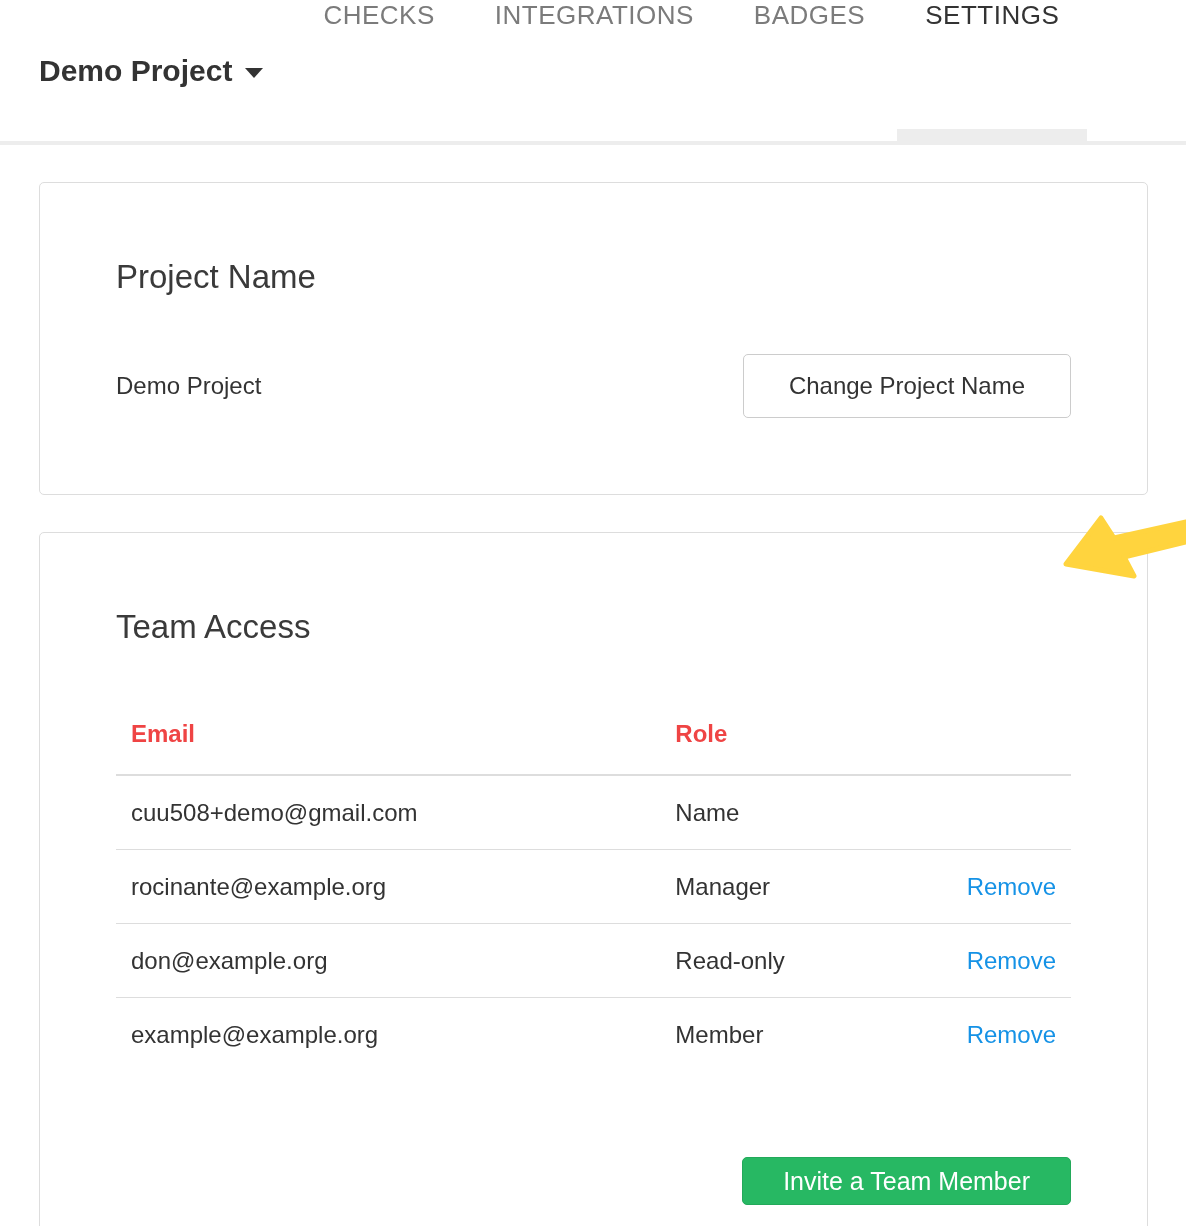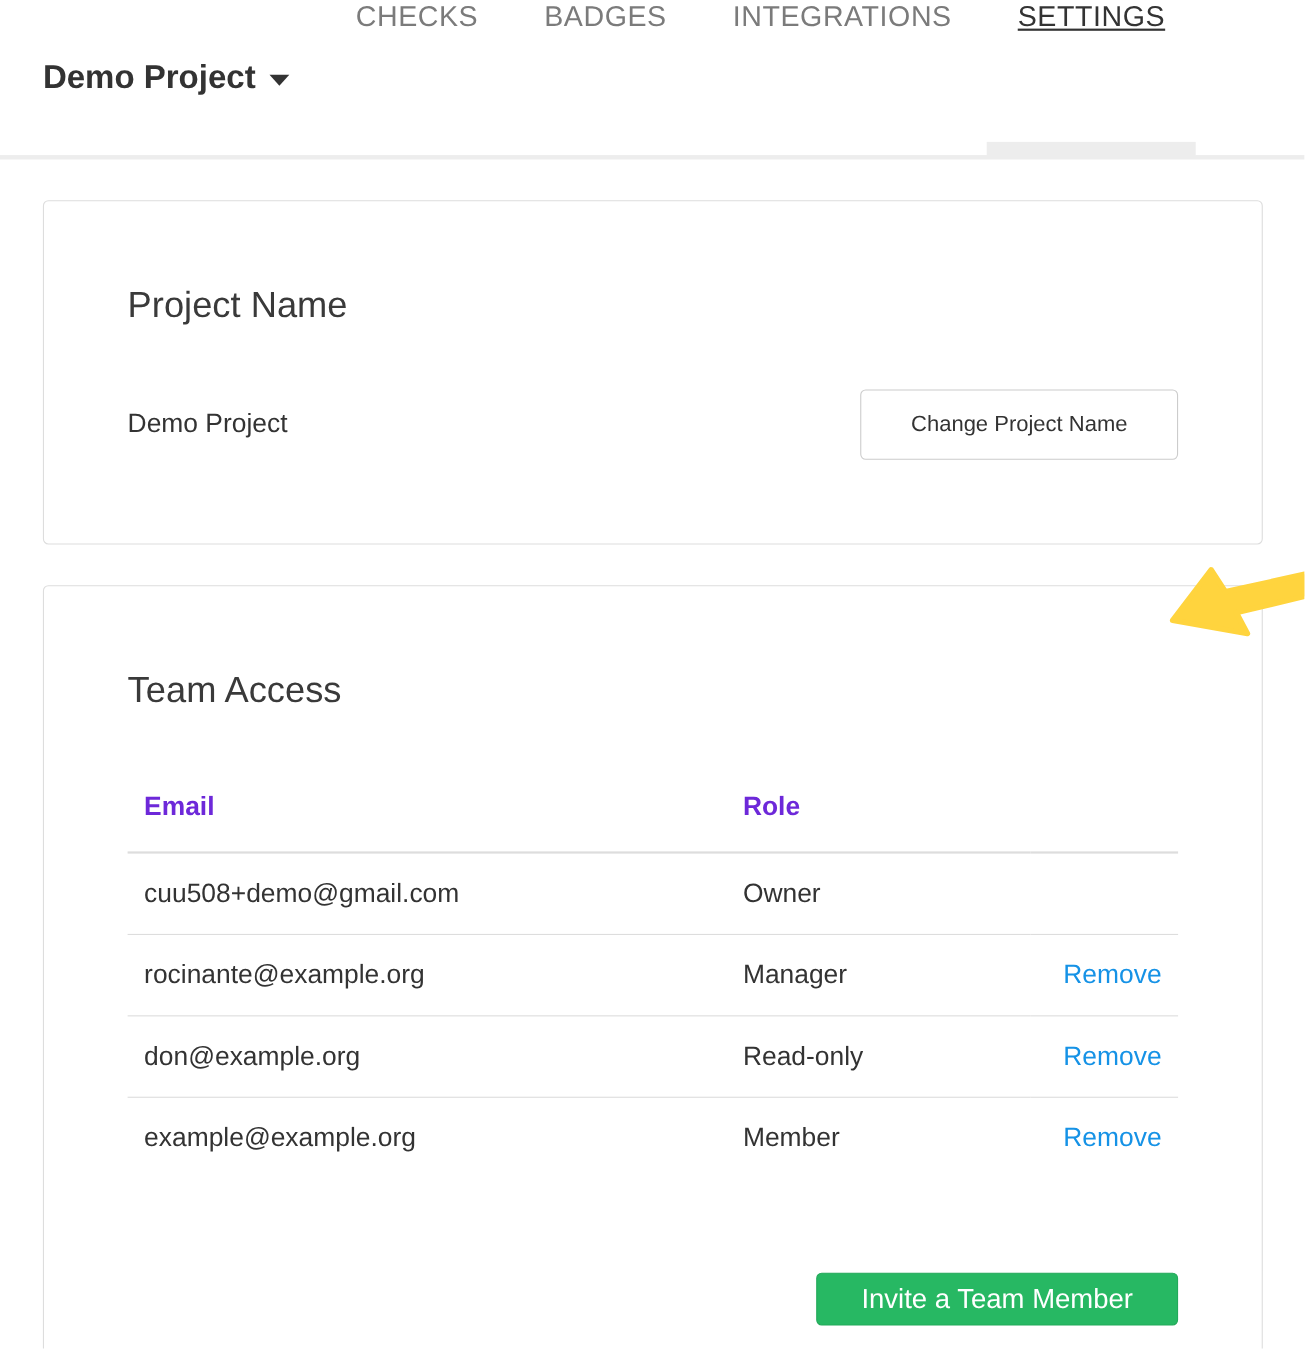--- a/index.html
+++ b/index.html
@@ -40,21 +40,21 @@
   }
   .nav-item {
     position: relative;
     height: 100%;
     display: flex; align-items: flex-start;
     font-size: 26px;
     color: #7b7b7b;
     letter-spacing: 0.5px;
     cursor: pointer;
   }
-  .nav-item.active { color: #333333; text-decoration: underline; }
+  .nav-item.active { color: #333333; }
   .tab-indicator {
     position: absolute;
     bottom: 0; left: 50%;
     transform: translateX(-50%);
     width: 190px; height: 12px;
     background: #ededed;
   }
 
   
   .card {
@@ -80,37 +80,37 @@
     justify-content: space-between;
   }
   .pn-current { font-size: 24px; color: #333333; }
   .btn-outline {
     height: 64px;
     padding: 0 45px;
     background: #ffffff;
     border: 1px solid #cccccc;
     border-radius: 5px;
     font-family: "Liberation Sans", sans-serif;
-    font-size: 20px;
+    font-size: 24px;
     color: #333333;
     cursor: pointer;
   }
 
   
   .team-card { position: relative; }
   .team-table {
     width: 100%;
     margin-top: 75px;
     border-collapse: collapse;
   }
   .team-table th {
     text-align: left;
     font-size: 24px;
     font-weight: bold;
-    color: #6d28d9;
+    color: #ef4444;
     padding: 0 0 26px 15px;
     border-bottom: 2px solid #dddddd;
   }
   .team-table td {
     font-size: 24px;
     color: #333333;
     padding: 23px 0 23px 15px;
     border-top: 1px solid #dddddd;
     line-height: 27px;
     margin-top: 40px;
@@ -156,24 +156,24 @@
 
 <div class="topnav">
   <div class="project-switcher">
     <span class="title">Demo Project</span>
     <span class="caret"></span>
   </div>
   <div class="nav-item">
     <span>CHECKS</span>
   </div>
   <div class="nav-item">
+    <span>INTEGRATIONS</span>
+  </div>
+  <div class="nav-item">
     <span>BADGES</span>
-  </div>
-  <div class="nav-item">
-    <span>INTEGRATIONS</span>
   </div>
   <div class="nav-item active">
     <span>SETTINGS</span>
     <span class="tab-indicator"></span>
   </div>
 </div>
 
 <div class="card">
   <h1>Project Name</h1>
   <div class="pn-row">
@@ -194,21 +194,21 @@
     <thead>
       <tr>
         <th>Email</th>
         <th>Role</th>
         <th></th>
       </tr>
     </thead>
     <tbody>
       <tr>
         <td>cuu508+demo@gmail.com</td>
-        <td>Owner</td>
+        <td>Name</td>
         <td class="action"></td>
       </tr>
       <tr>
         <td>rocinante@example.org</td>
         <td>Manager</td>
         <td class="action"><a class="remove-link">Remove</a></td>
       </tr>
       <tr>
         <td>don@example.org</td>
         <td>Read-only</td>

